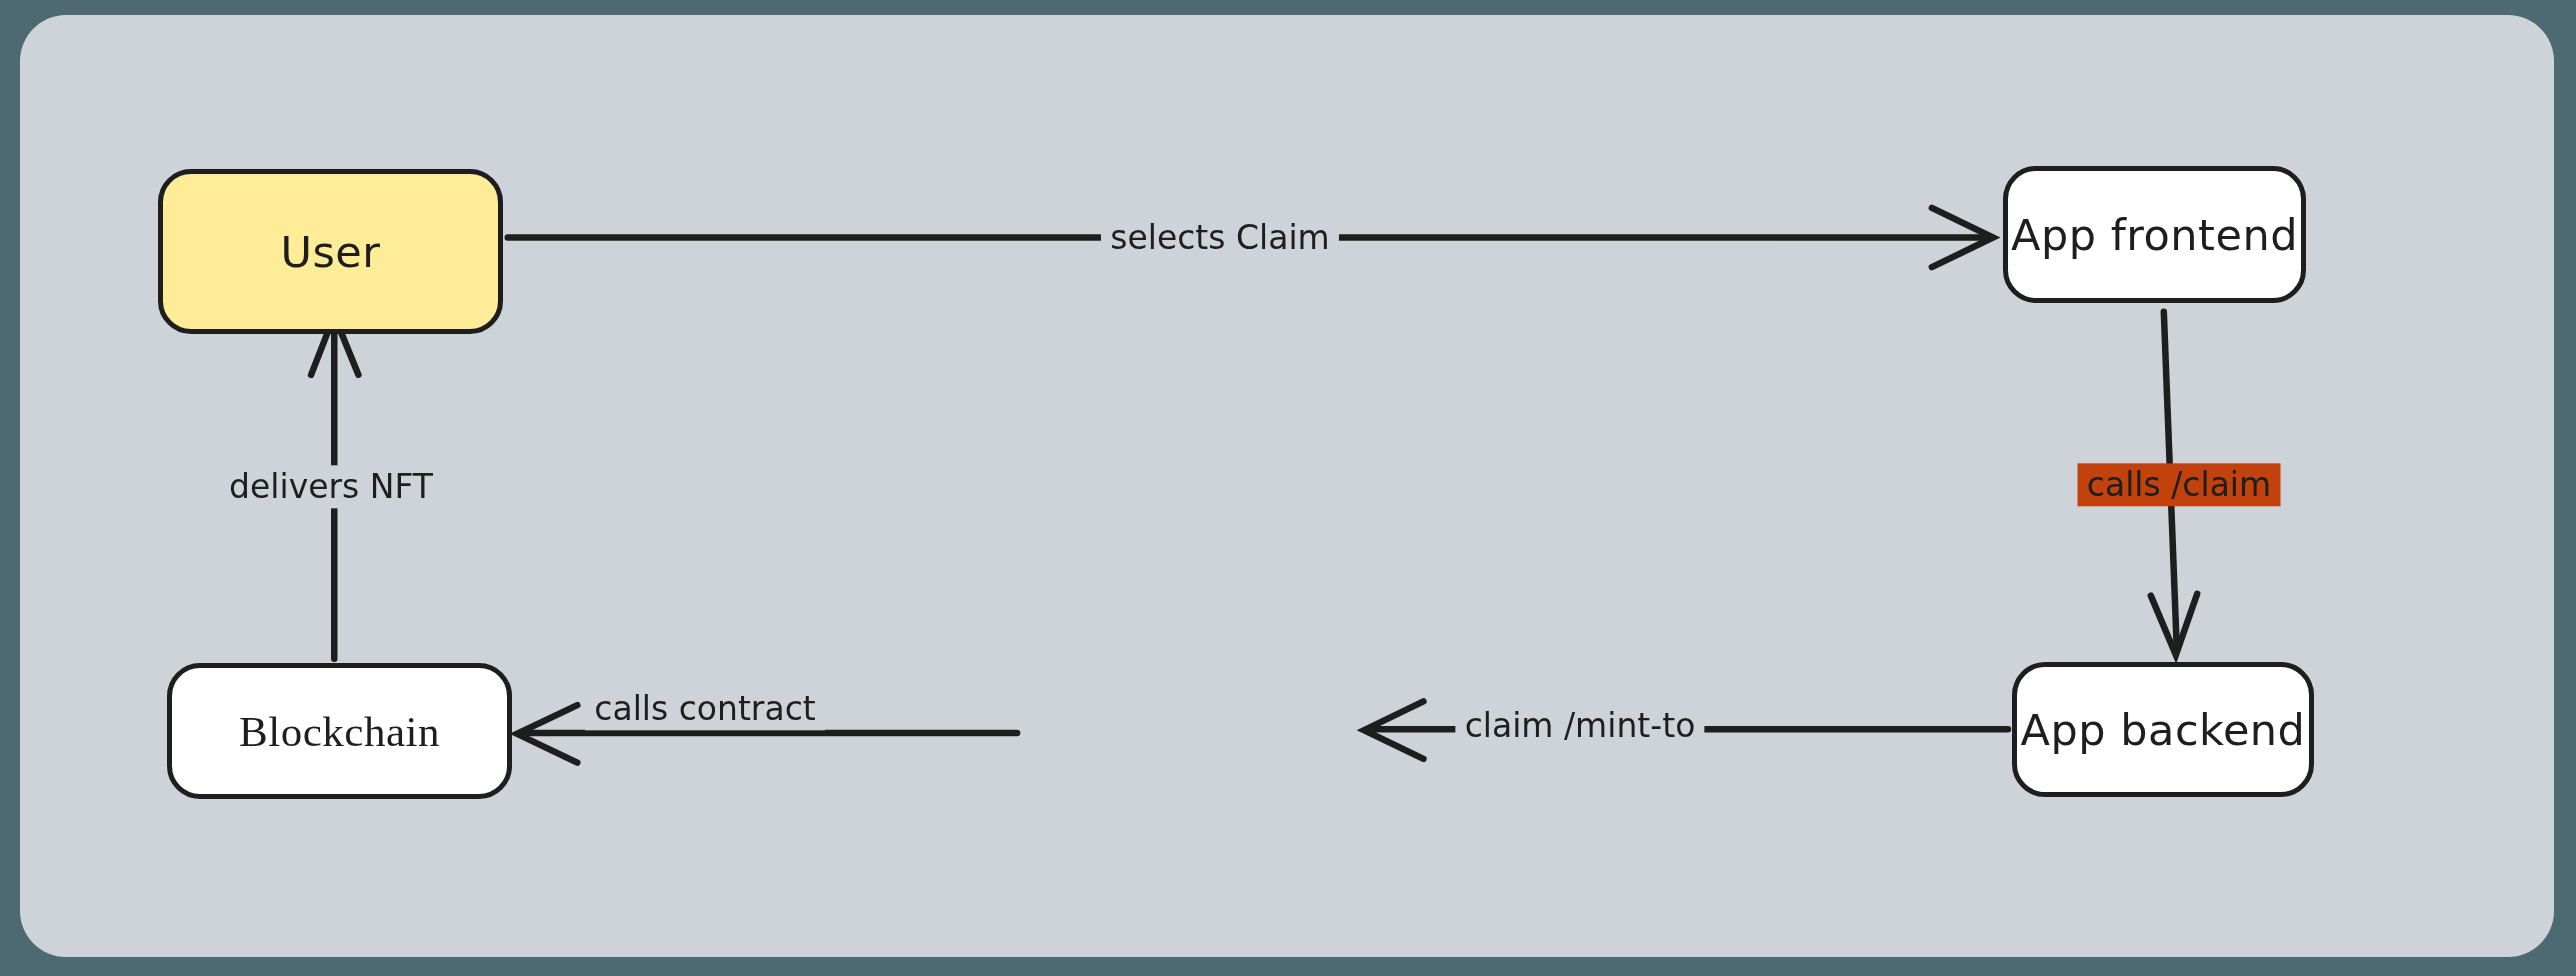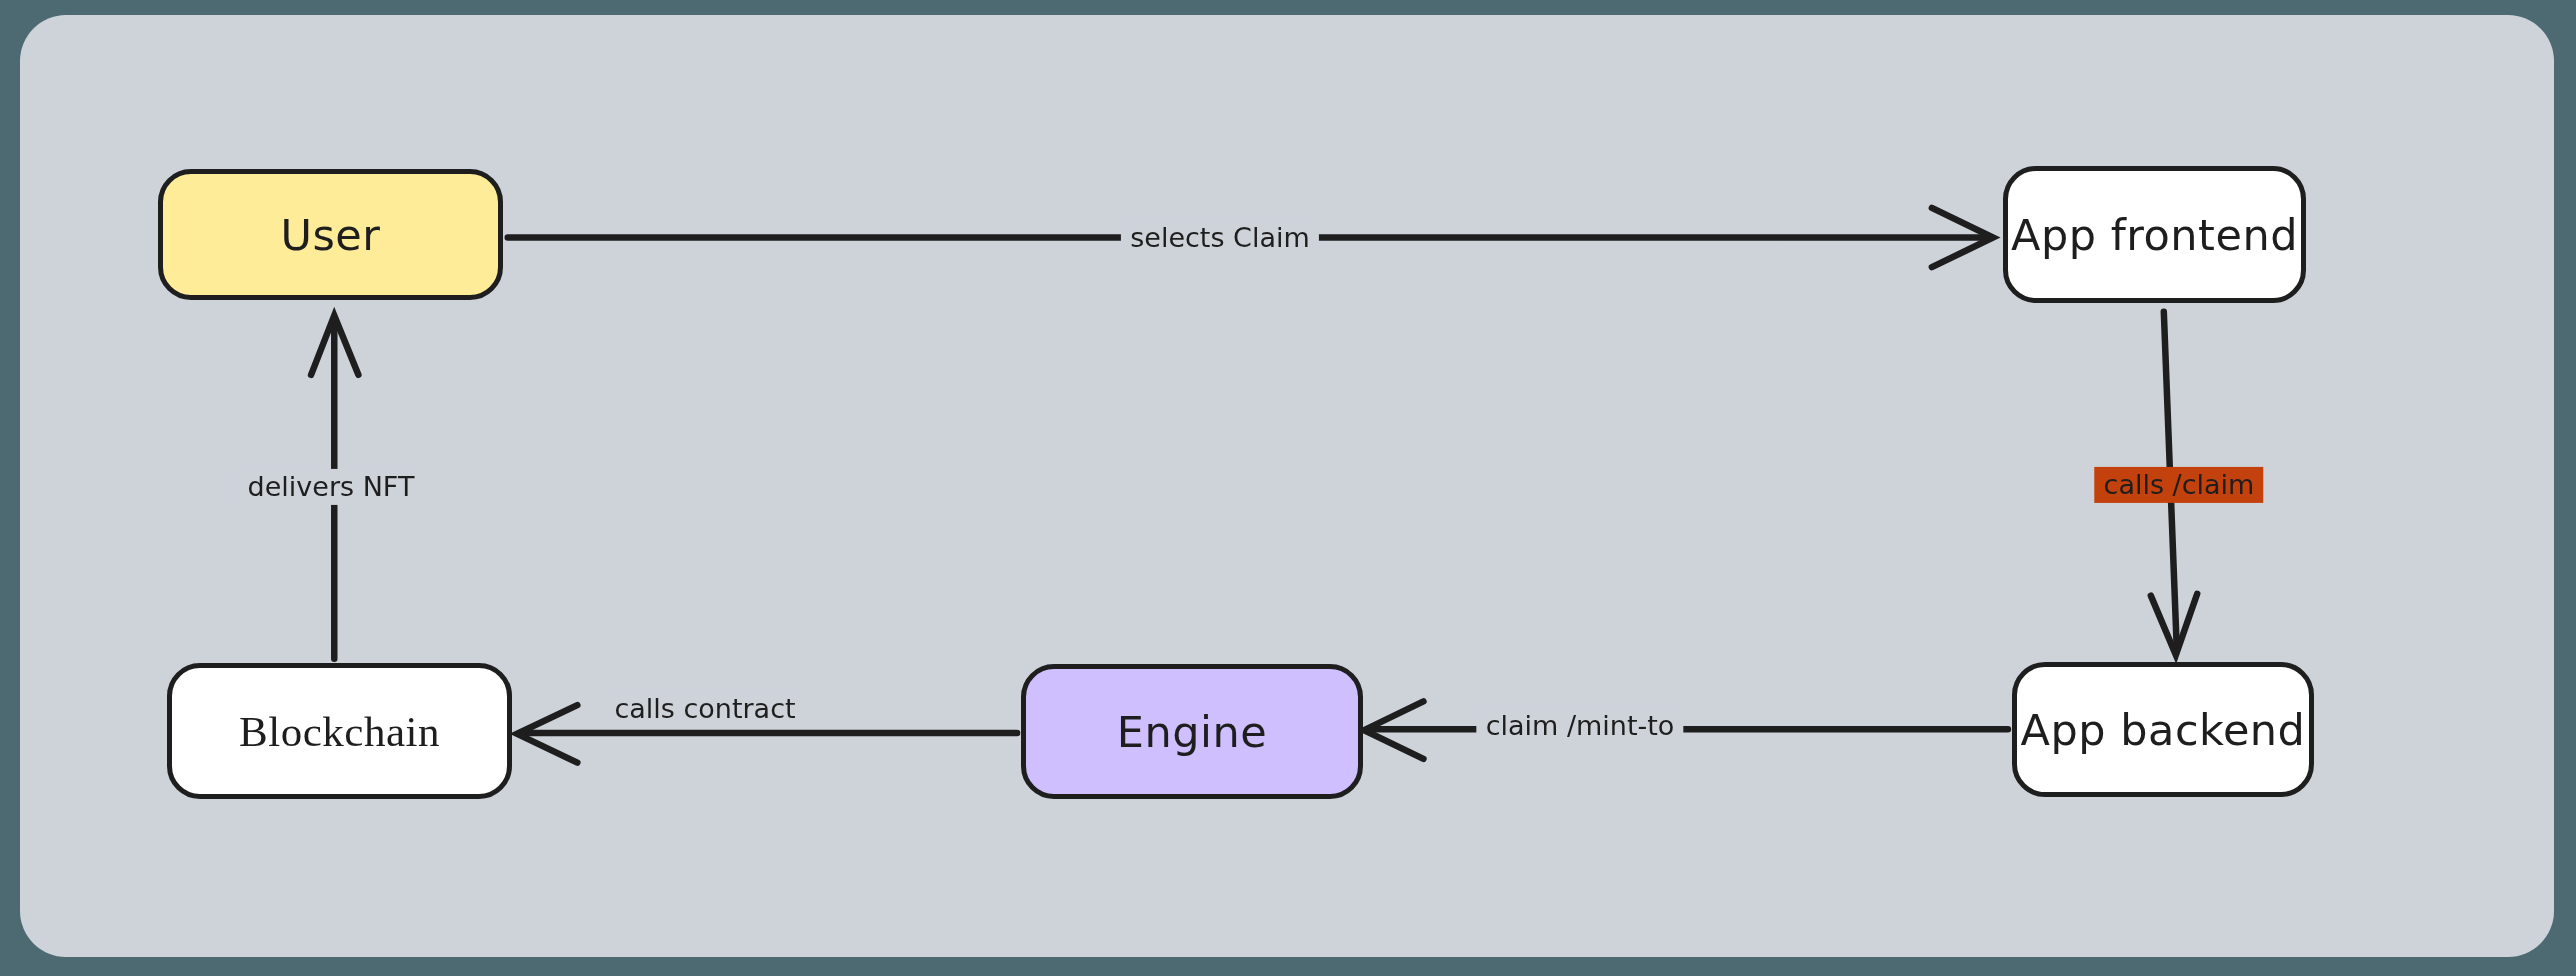--- a/index.html
+++ b/index.html
@@ -38,30 +38,30 @@
     border-radius: 33px;
     display: flex;
     align-items: center;
     justify-content: center;
     color: #1e1e1e;
     font-size: 43px;
     font-weight: 500;
     letter-spacing: 0.5px;
     white-space: nowrap;
   }
-  .node-user       { left: 158px;  top: 169px; width: 345px; height: 131px; align-items: center; }
+  .node-user       { left: 158px;  top: 169px; width: 345px; height: 165px; align-items: center; }
   .node-frontend   { left: 2003px; top: 166px; width: 303px; height: 137px; }
   .node-backend    { left: 2012px; top: 662px; width: 302px; height: 135px; }
   .node-engine     { left: 1021px; top: 664px; width: 342px; height: 135px; }
   .node-blockchain { left: 167px;  top: 663px; width: 345px; height: 136px; font-family: Liberation Serif, serif; }
   .edge-label {
     position: absolute;
     transform: translate(-50%, -50%);
     color: #1e1e1e;
-    font-size: 27px;
+    font-size: 33px;
     font-weight: 500;
     white-space: nowrap;
     padding: 1.9px 9.3px;
     line-height: 1.2;
   }
   .label-selects-claim { left: 1220px; top: 238px; }
   .label-calls-claim   { left: 2179px; top: 485px; }
   .label-mint-to       { left: 1580px; top: 726px; }
   .label-contract      { left: 705px;  top: 709px; }
   .label-delivers-nft  { left: 331px;  top: 487px; }
@@ -97,23 +97,20 @@
 
   <div class="node node-user" style="background-color: rgb(255, 236, 153);">
     <span>User</span>
   </div>
   <div class="node node-backend" style="background-color: rgb(255, 255, 255);">
     <span>App backend</span>
   </div>
   <div class="node node-frontend" style="background-color: rgb(255, 255, 255);">
     <span>App frontend</span>
   </div>
-  <div class="node node-engine" style="background-color: rgb(208, 191, 255);">
-    <span>Engine</span>
-  </div>
   <div class="node node-blockchain" style="background-color: rgb(255, 255, 255);">
     <span>Blockchain</span>
   </div>
 
   <div class="edge-label label-selects-claim" style="background-color: rgb(206, 211, 218);">selects Claim</div>
   <div class="edge-label label-calls-claim" style="background-color: #c2410c;">calls /claim</div>
   <div class="edge-label label-mint-to" style="background-color: rgb(206, 211, 218);">claim /mint-to</div>
   <div class="edge-label label-contract" style="background-color: rgb(206, 211, 218);">calls contract</div>
   <div class="edge-label label-delivers-nft" style="background-color: rgb(206, 211, 218);">delivers NFT</div>
 </div>

